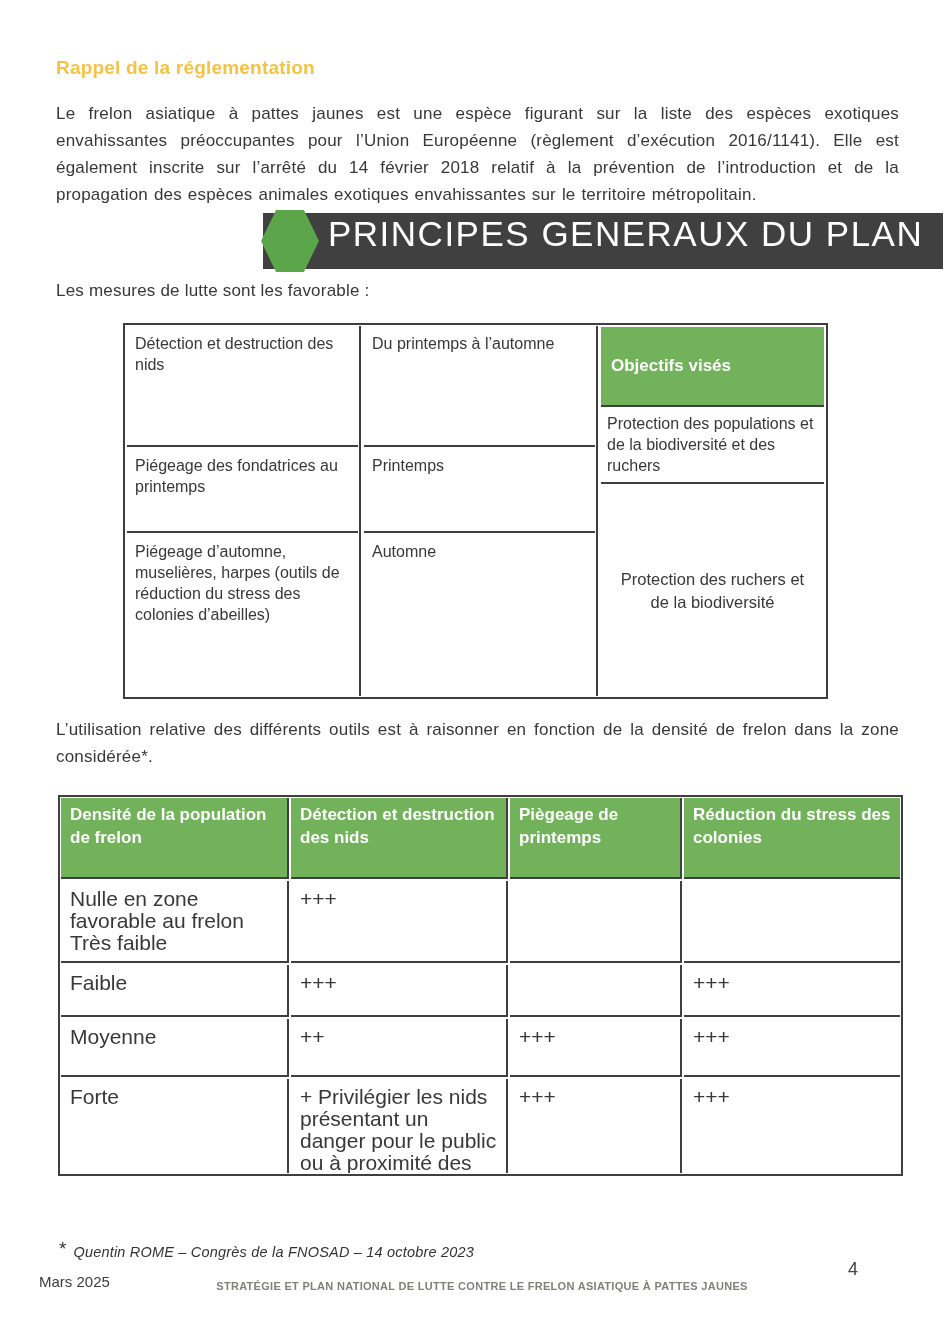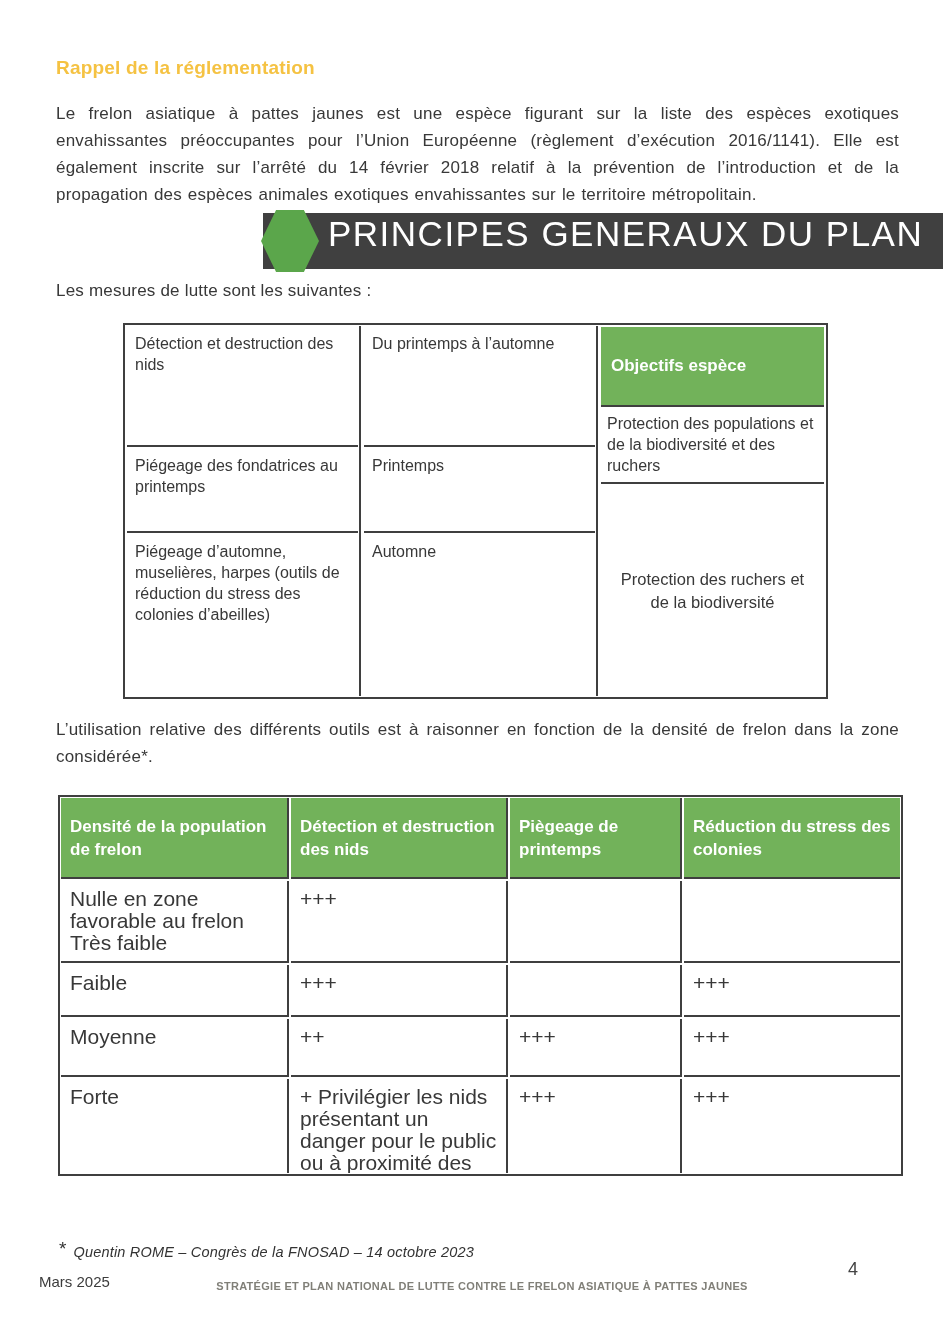--- a/index.html
+++ b/index.html
@@ -93,21 +93,21 @@
     border-bottom: 2px solid #3F3F3F;
     font-size: 21px; line-height: 22px;
     padding: 7px 9px;
     overflow: hidden;
   }
   .t2cell.lastcol { border-right: none; }
   .t2cell.lastrow { border-bottom: none; }
   .t2head {
     background: #72B25A; color: #ffffff;
     font-weight: bold; font-size: 17px; line-height: 23px;
-    padding-top: 17px;
+    padding-top: 5px;
   }
   .preline { white-space: pre-line; }
 
   
   .footnote {
     position: absolute; left: 55px; top: 1237px;
     display: flex; align-items: flex-start;
   }
   .footnote .star {
     font-size: 19px; line-height: 19px; margin-right: 6px;
@@ -140,35 +140,35 @@
 
   <div class="section-heading">Rappel de la réglementation</div>
 
   <div class="para para1">Le frelon asiatique à pattes jaunes est une espèce figurant sur la liste des espèces exotiques envahissantes préoccupantes pour l’Union Européenne (règlement d’exécution 2016/1141). Elle est également inscrite sur l’arrêté du 14 février 2018 relatif à la prévention de l’introduction et de la propagation des espèces animales exotiques envahissantes sur le territoire métropolitain.</div>
 
   <div class="banner">
     <span class="banner-title">PRINCIPES GENERAUX DU PLAN</span>
   </div>
   <div class="hexagon"></div>
 
-  <div class="measures-intro">Les mesures de lutte sont les suivantes :</div>
+  <div class="measures-intro">Les mesures de lutte sont les favorable :</div>
 
   <div class="table1">
     <div class="t1col a">
       <div class="t1cell t1r1">Détection et destruction des nids</div>
       <div class="t1cell t1r2">Piégeage des fondatrices au printemps</div>
       <div class="t1cell last">Piégeage d’automne, muselières, harpes (outils de réduction du stress des colonies d’abeilles)</div>
     </div>
     <div class="t1col b">
       <div class="t1cell t1r1">Du printemps à l’automne</div>
       <div class="t1cell t1r2">Printemps</div>
       <div class="t1cell last">Automne</div>
     </div>
     <div class="t1col c">
-      <div class="t1head">Objectifs espèce</div>
+      <div class="t1head">Objectifs visés</div>
       <div class="t1cell t1c3a">Protection des populations et de la biodiversité et des ruchers</div>
       <div class="t1cell last t1c3b">Protection des ruchers et de la biodiversité</div>
     </div>
   </div>
 
   <div class="para para2">L’utilisation relative des différents outils est à raisonner en fonction de la densité de frelon dans la zone considérée*.</div>
 
   <div class="table2">
     <div class="t2cell t2head">Densité de la population de frelon</div>
     <div class="t2cell t2head">Détection et destruction des nids</div>

